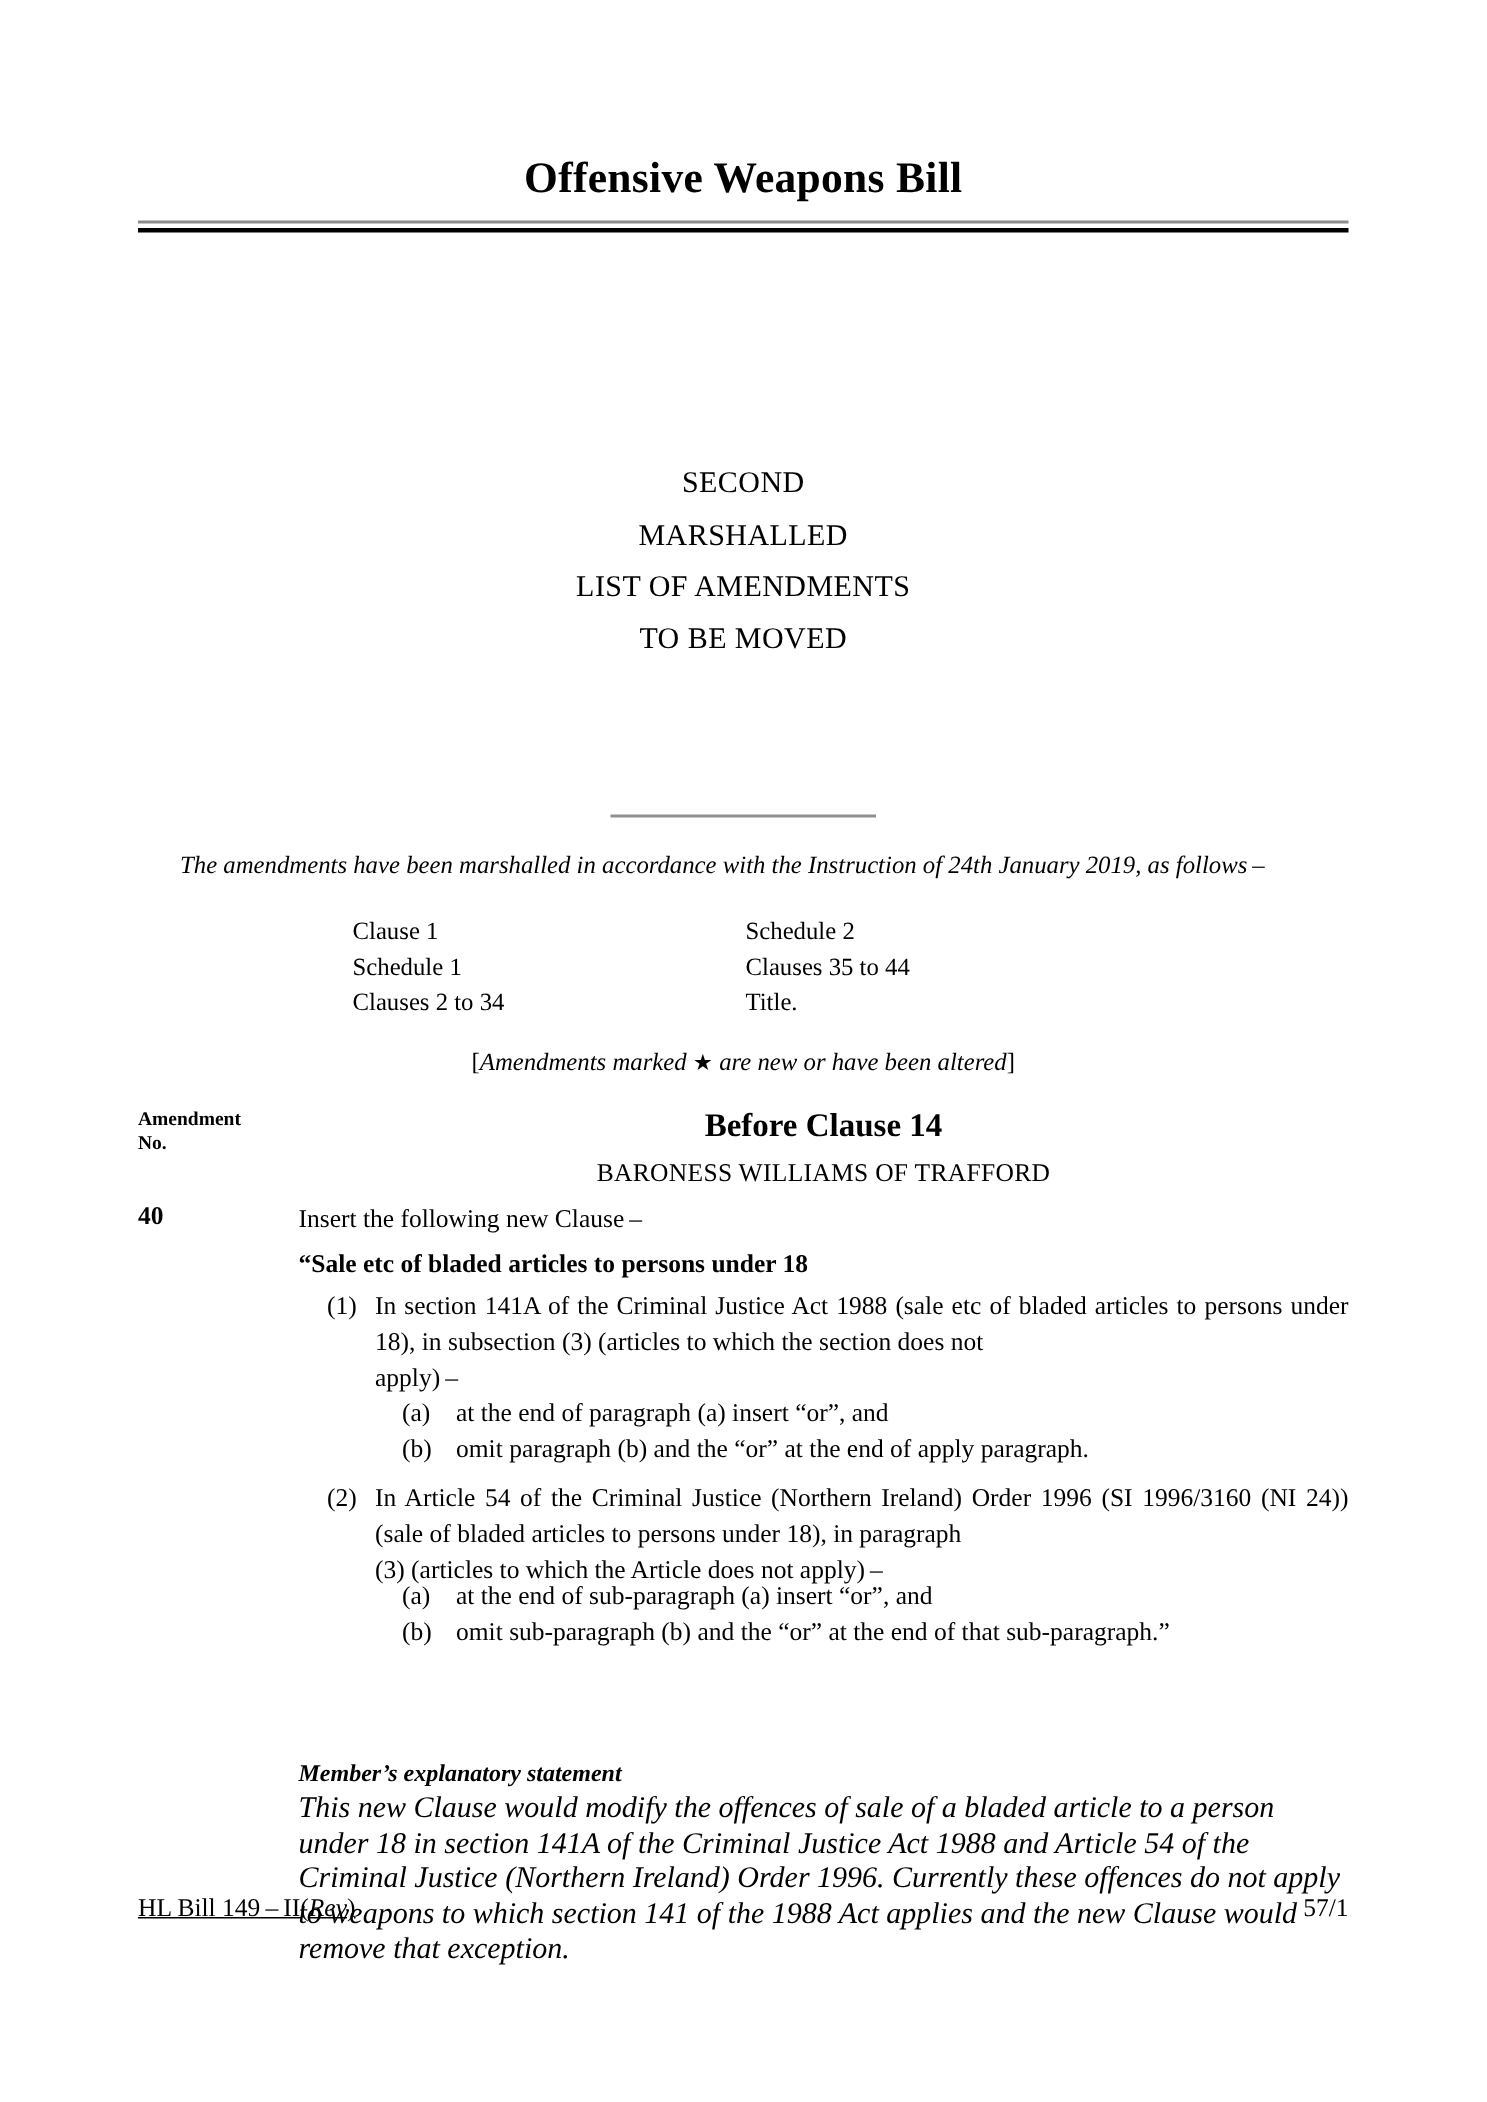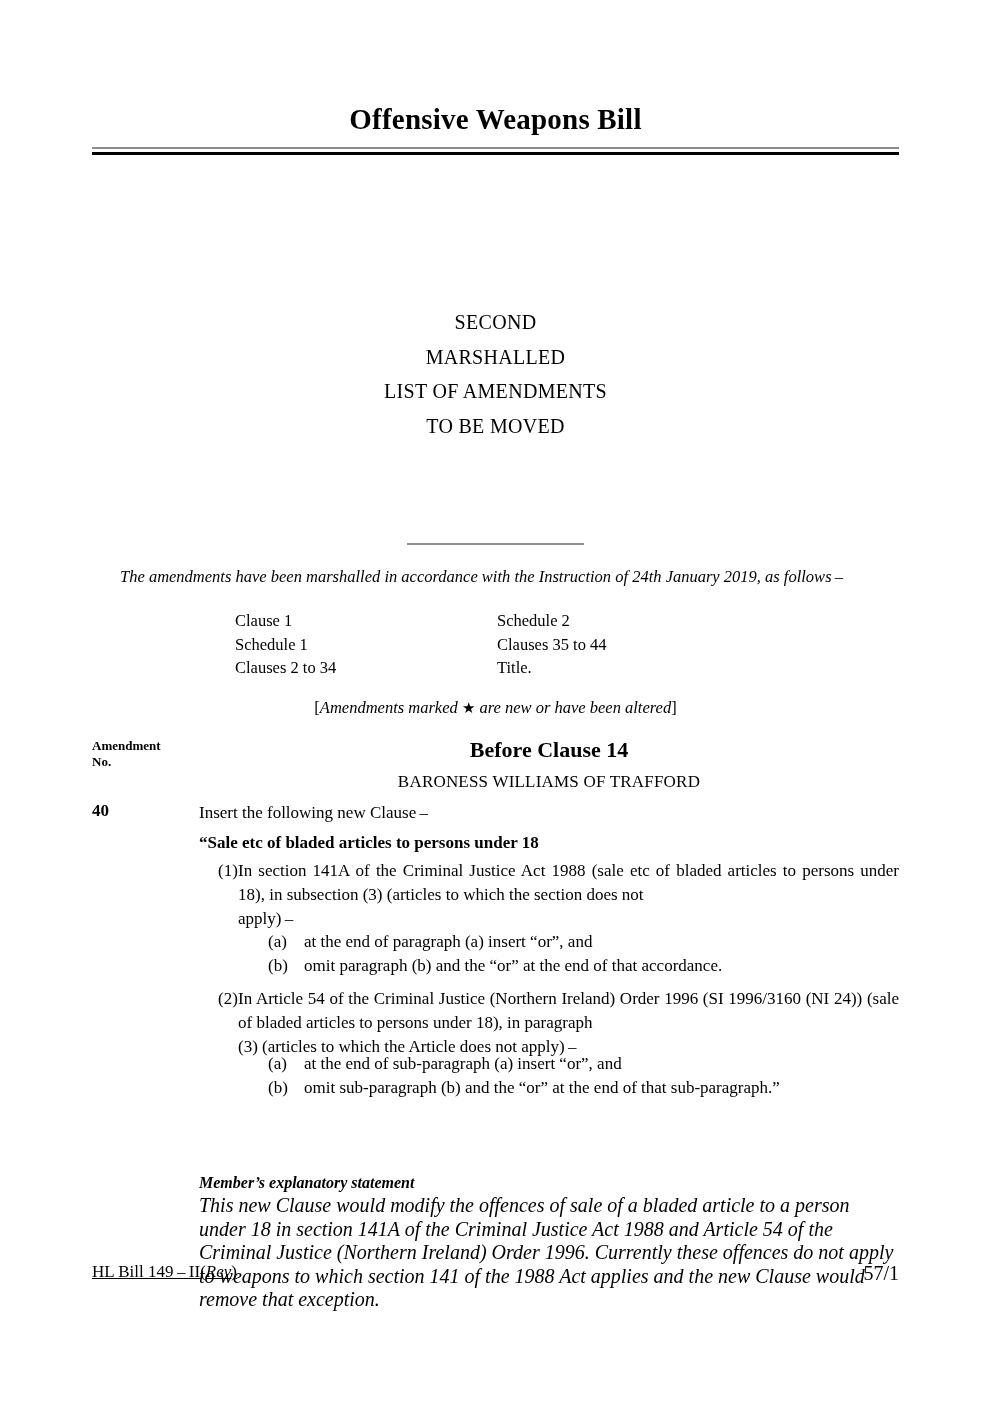--- a/index.html
+++ b/index.html
@@ -191,21 +191,21 @@
     text-align: justify;
   }
   .num-item > .marker {
     position: absolute;
     left: 0;
     top: 0;
     width: 32px;
   }
   .num-item > .txt {
     display: block;
-    margin-left: 20px;
+    margin-left: 32px;
   }
   .num-item .last-line { text-align: left; }
 
   .item1 { top: 859px; }
   .item2 { top: 987px; }
 
   .sub-item {
     position: absolute;
     left: 268px;
     width: 631px;
@@ -254,21 +254,21 @@
     font-size: 17px;
     text-decoration: underline;
   }
   .footer-left .rev { font-style: italic; }
   .footer-right {
     position: absolute;
     left: 0;
     top: 1262px;
     width: 899px;
     text-align: right;
-    font-size: 20px;
+    font-size: 17px;
   }
 </style>
 </head>
 <body>
 
 <div class="page">
 
   <div class="doc-title">Offensive Weapons Bill</div>
   <div class="title-rule-thin"></div>
   <div class="title-rule-thick"></div>
@@ -316,21 +316,21 @@
     <span class="marker">(1)</span>
     <span class="txt">In section 141A of the Criminal Justice Act 1988 (sale etc of bladed articles to persons under 18), in subsection (3) (articles to which the section does not</span>
     <span class="txt last-line">apply) –</span>
   </div>
   <div class="sub-item sub1a">
     <span class="marker">(a)</span>
     <span class="txt">at the end of paragraph (a) insert “or”, and</span>
   </div>
   <div class="sub-item sub1b">
     <span class="marker">(b)</span>
-    <span class="txt">omit paragraph (b) and the “or” at the end of that accordance.</span>
+    <span class="txt">omit paragraph (b) and the “or” at the end of apply paragraph.</span>
   </div>
 
   <div class="num-item item2">
     <span class="marker">(2)</span>
     <span class="txt">In Article 54 of the Criminal Justice (Northern Ireland) Order 1996 (SI 1996/3160 (NI 24)) (sale of bladed articles to persons under 18), in paragraph</span>
     <span class="txt last-line">(3) (articles to which the Article does not apply) –</span>
   </div>
   <div class="sub-item sub2a">
     <span class="marker">(a)</span>
     <span class="txt">at the end of sub-paragraph (a) insert “or”, and</span>

